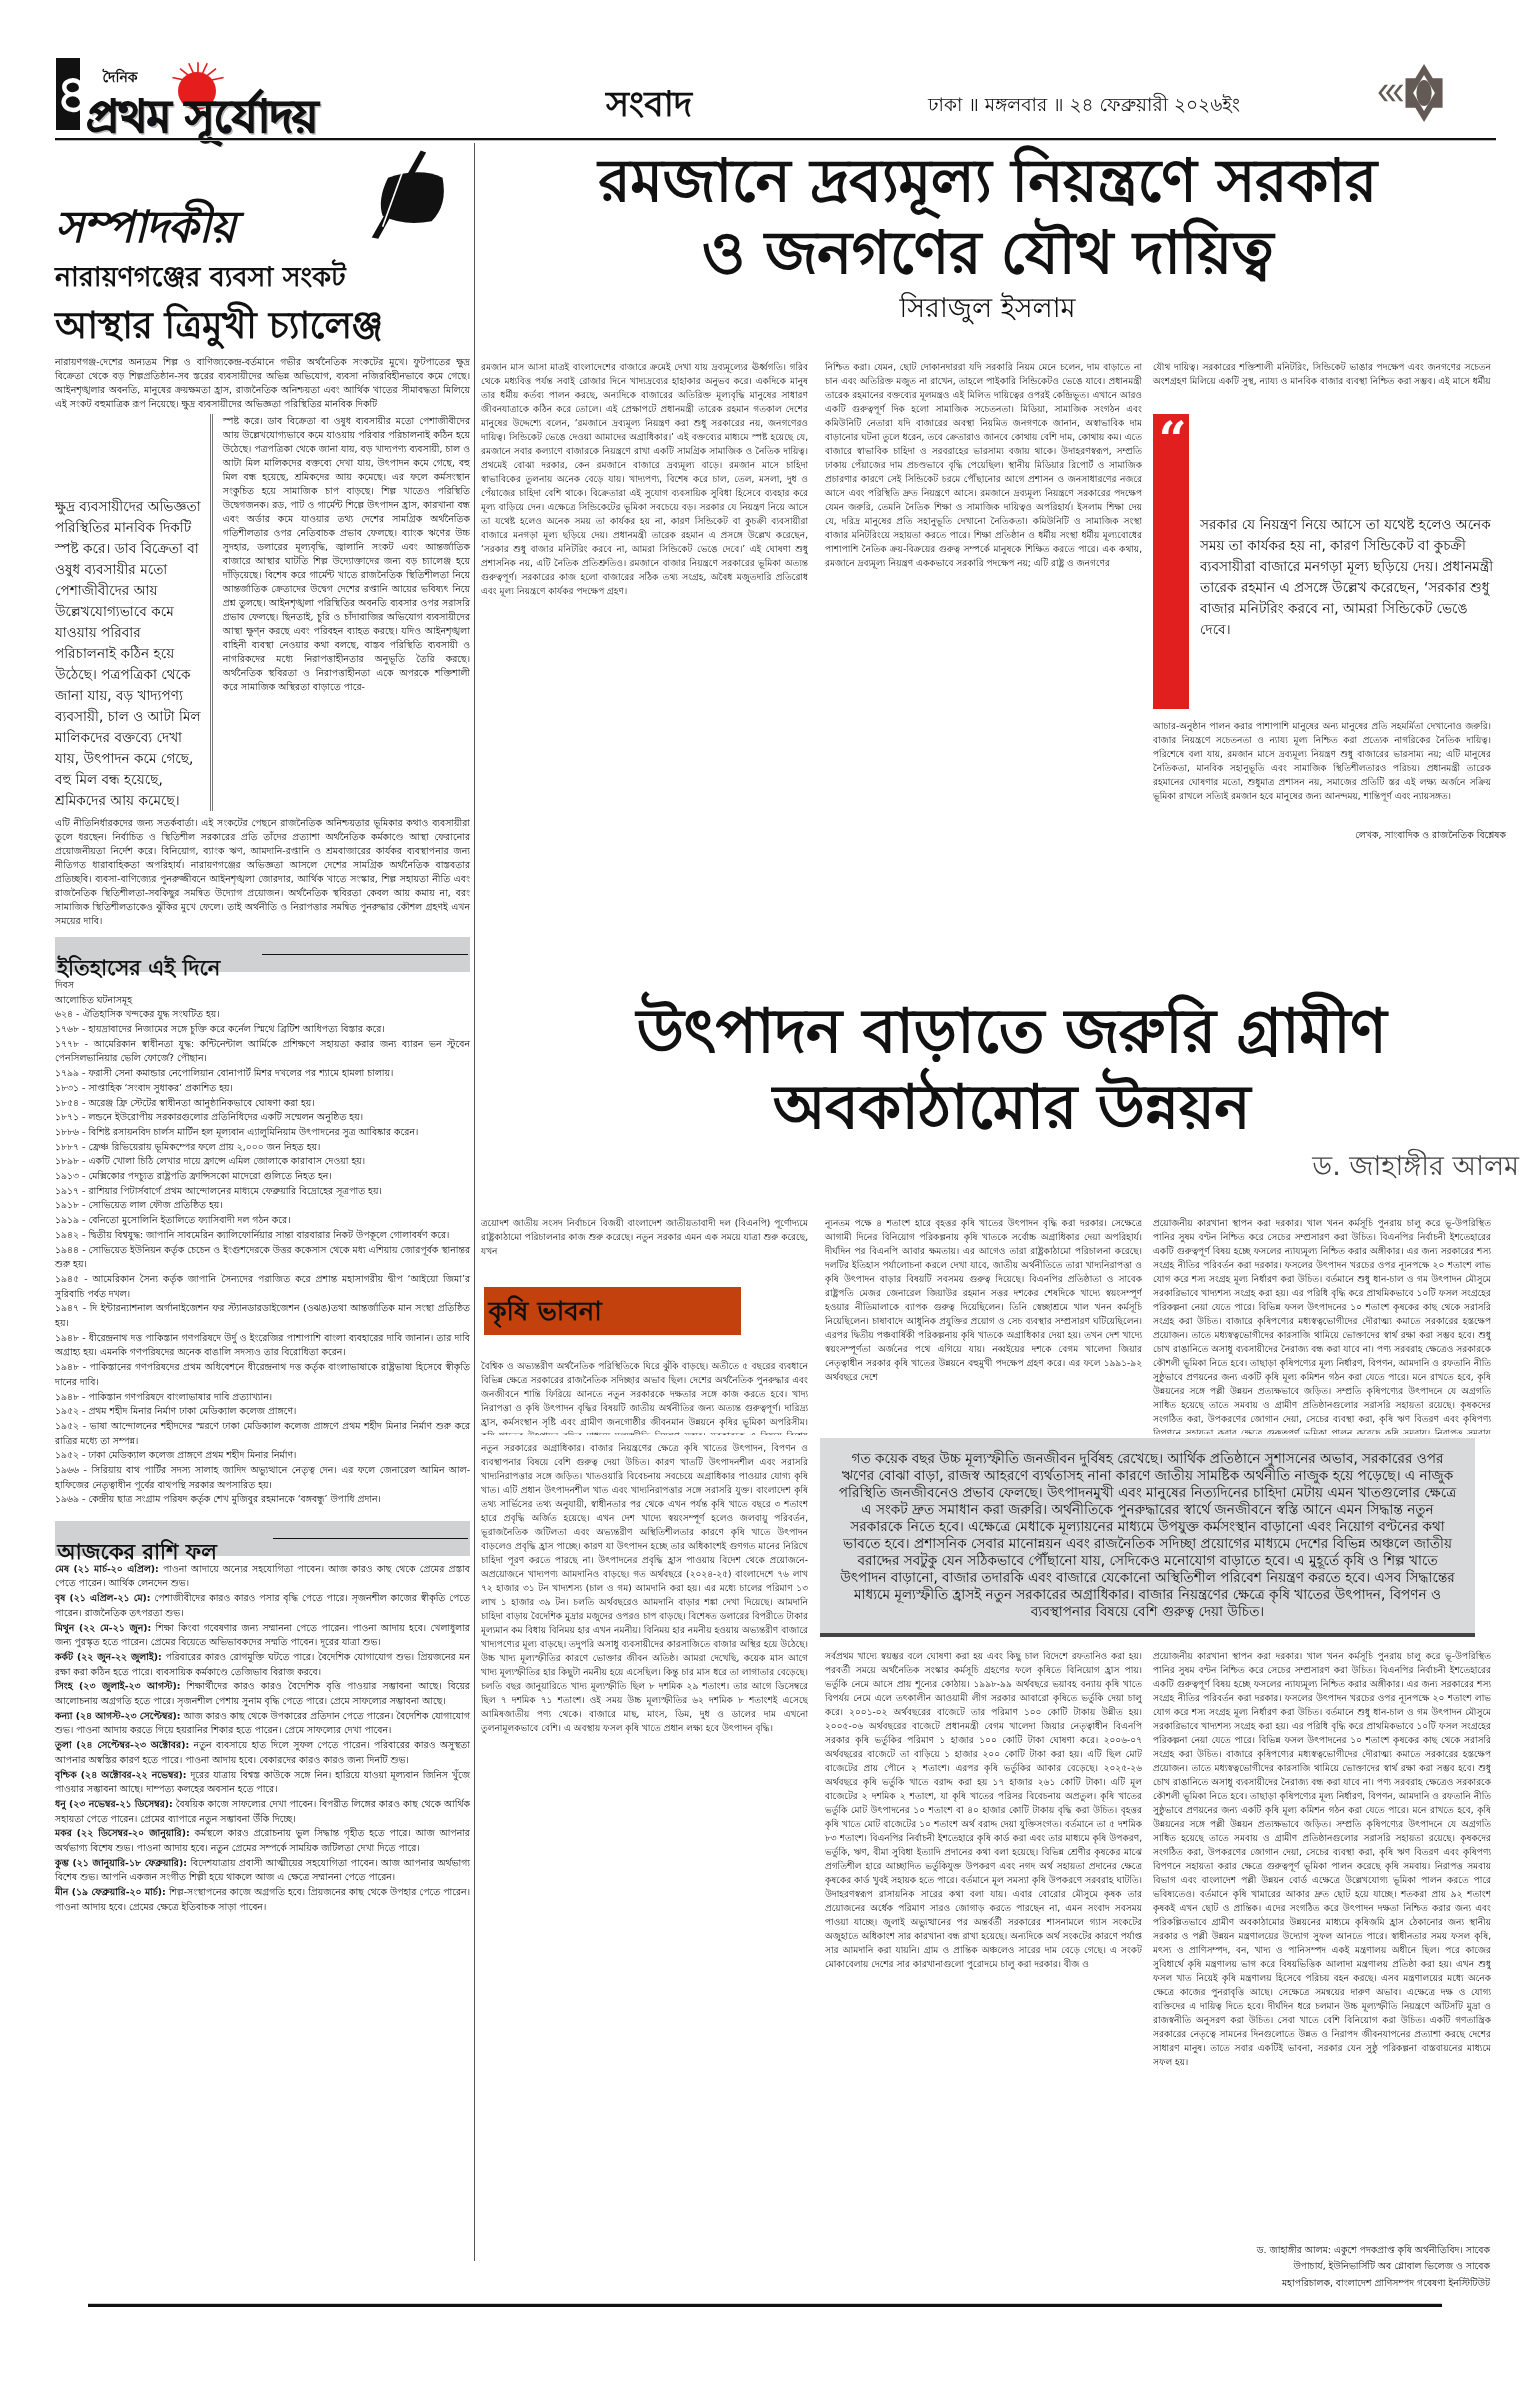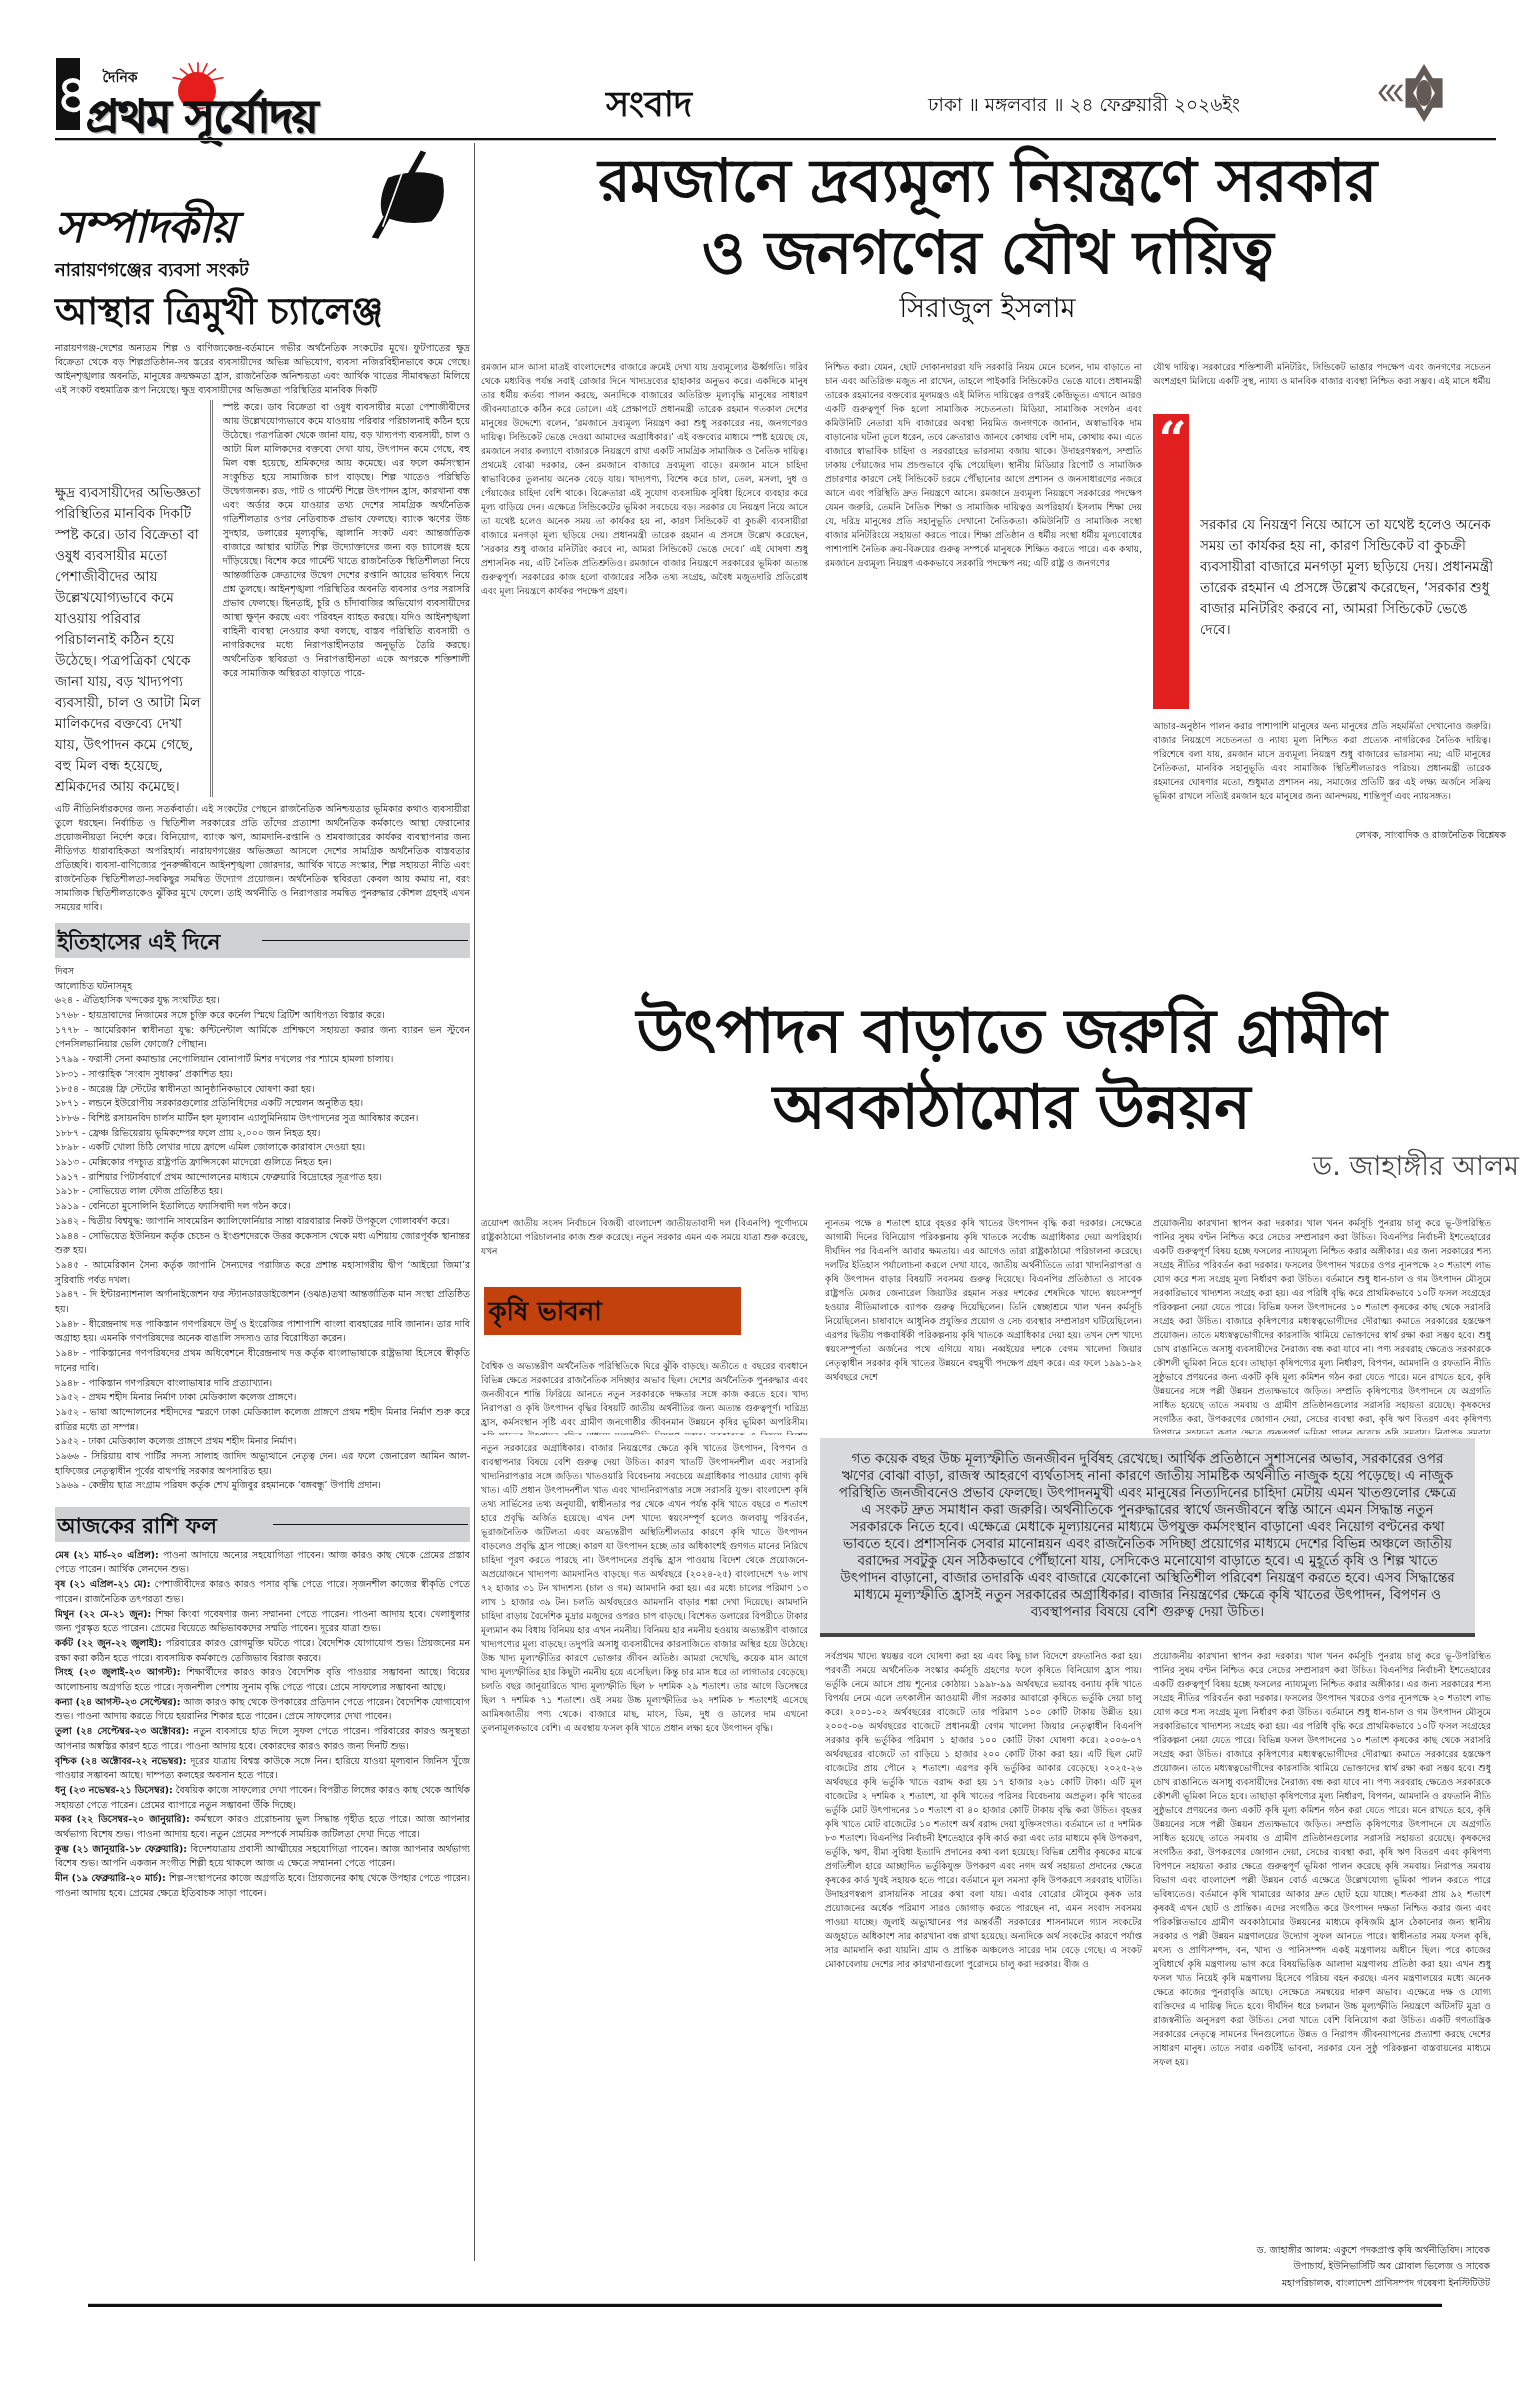--- a/index.html
+++ b/index.html
@@ -21,30 +21,30 @@
   .emblem { position: absolute; left: 1321px; top: 7.6px; width: 71px; height: 60px; }
   .mast-rule { position: absolute; left: 55px; top: 138px; width: 1441px; height: 3.3px; background: #111; border-bottom: 1.1px solid #bbb; }
 
   
   .left-col { position: absolute; left: 55px; top: 145px; width: 415px; }
   .col-divider { position: absolute; left: 474px; top: 143px; width: 1.1px; height: 2118px; background: #555; }
 
   .ed-banner { position: relative; height: 104px; }
   .ed-title { position: absolute; left: 0; top: 49px; font-size: 44px; font-weight: bold; font-style: italic; letter-spacing: -1.1px; }
   .pen-hand { position: absolute; left: 284px; top: 0; width: 109px; height: 98px; }
-  .ed-kicker { font-size: 18px; font-weight: bold; margin-top: 6.5px; white-space: nowrap; }
+  .ed-kicker { font-size: 27px; font-weight: bold; margin-top: 6.5px; white-space: nowrap; }
   .ed-headline { font-size: 37px; font-weight: bold; line-height: 50px; letter-spacing: -0.5px; white-space: nowrap; }
   .ed-body { font-size: 9.3px; line-height: 14px; text-align: justify; margin-top: 4.4px; }
   .ed-split { display: flex; gap: 0; margin-top: 3.3px; }
   .ed-pullquote { width: 158px; font-size: 13.6px; line-height: 21px; padding-top: 82px; padding-right: 6.5px;
     border-right: 3.3px double #777; }
   .ed-split-right { flex: 1; padding-left: 9.8px; font-size: 9.3px; line-height: 14px; text-align: justify; }
 
   .section-bar { background: #cfd1d2; height: 35px; margin-top: 9.8px; position: relative; }
-  .section-bar .label { position: absolute; left: 2.2px; top: 3px; font-size: 21px; font-weight: bold; white-space: nowrap; }
+  .section-bar .label { position: absolute; left: 2.2px; top: 15px; font-size: 21px; font-weight: bold; white-space: nowrap; }
   .section-bar .line { position: absolute; right: 2.2px; top: 16.4px; height: 1.6px; background: #111; }
   .list-body { font-size: 9.3px; line-height: 14.7px; text-align: justify; margin-top: 5.5px; }
   .list-body p { margin: 0; }
   .headline-1 { position: absolute; left: 480px; top: 145px; width: 1015px; text-align: center; }
   .h1-line { font-size: 59px; font-weight: bold; line-height: 72px; letter-spacing: -0.5px; white-space: nowrap; }
   .byline-1 { font-size: 27px; line-height: 33px; margin-top: 2.2px; }
   .art1-c { position: absolute; top: 0; font-size: 9px; line-height: 14px; text-align: justify; }
   .quote-box { position: absolute; left: 1153px; top: 414px; width: 344px; height: 295px; }
   .quote-bar { position: absolute; left: 0; top: 0; width: 36px; height: 295px; background: #e11f1f; }
   .quote-mark { position: absolute; left: 5.5px; top: 1.1px; color: #fff; font-size: 49px; font-family: "DejaVu Serif", serif; font-weight: bold; line-height: 49px; }

